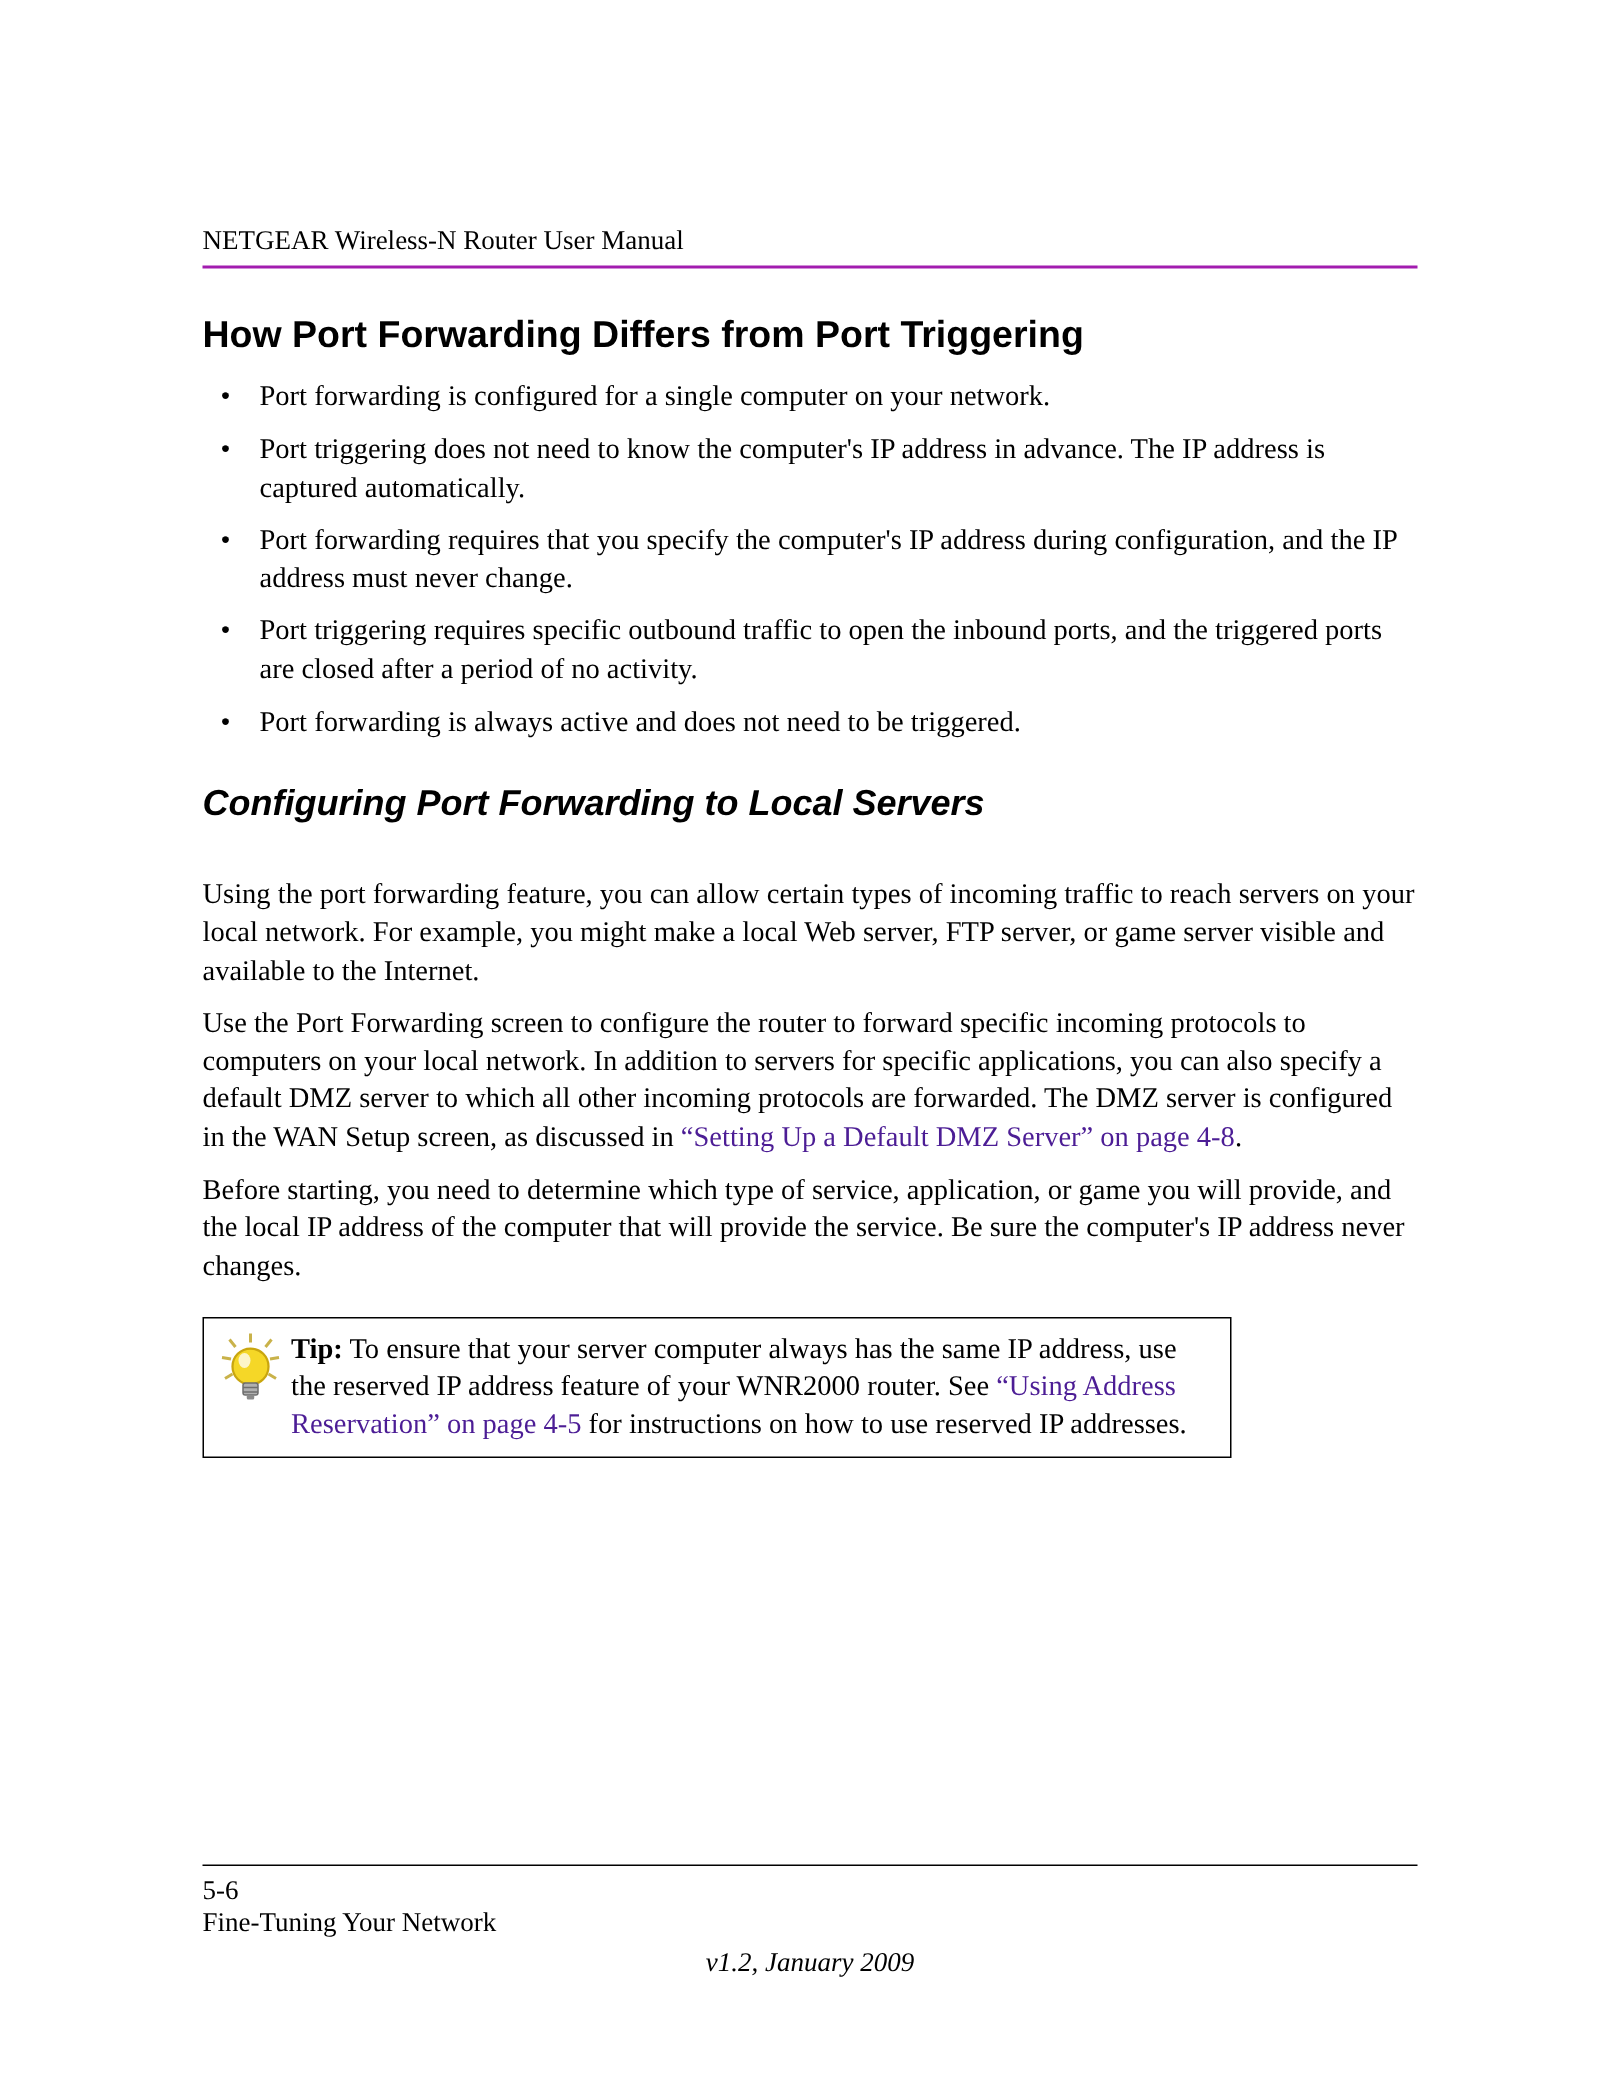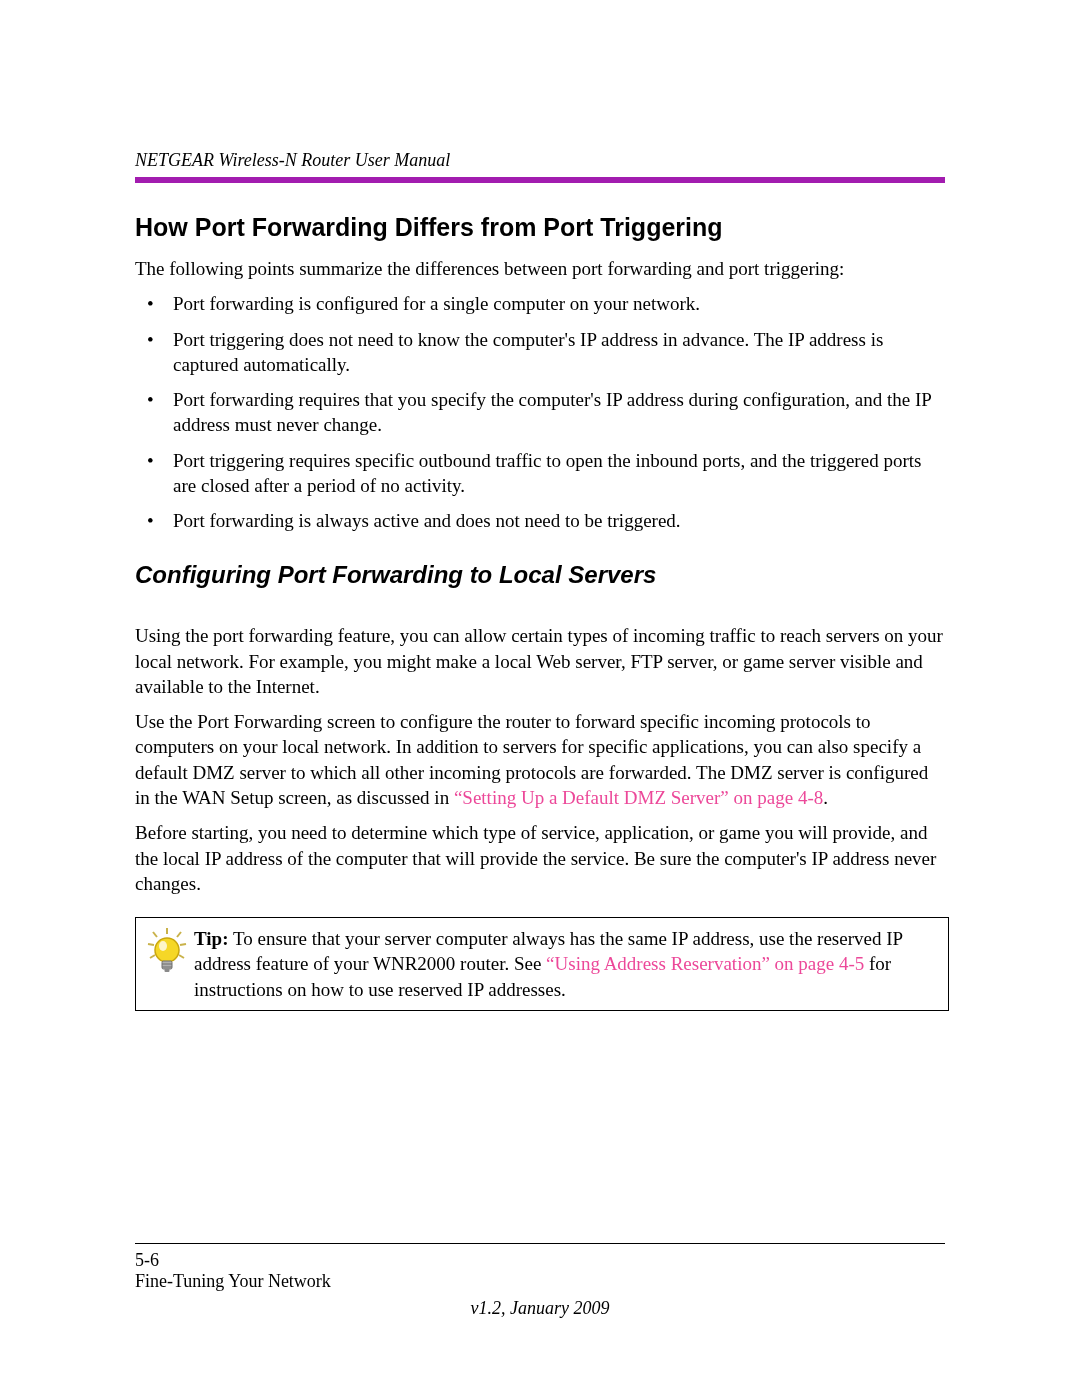--- a/index.html
+++ b/index.html
@@ -11,24 +11,23 @@
       width: 1080px;
       height: 1397px;
       position: relative;
       box-sizing: border-box;
     }
     .page {
       padding: 150px 135px 0 135px;
       box-sizing: border-box;
     }
     .running-header {
-      font-style: italic;
       font-size: 18px;
       padding-bottom: 6px;
-      border-bottom: 6px solid #a21caf;
+      border-bottom: 2px solid #a21caf;
       margin-bottom: 30px;
     }
     h2.section-heading {
       font-family: Arial, Helvetica, sans-serif;
       font-weight: bold;
       font-size: 25px;
       margin: 0 0 14px 0;
     }
     p {
       font-size: 19px;
@@ -55,30 +54,30 @@
       font-size: 19px;
     }
     h1.chapter-heading {
       font-family: Arial, Helvetica, sans-serif;
       font-weight: bold;
       font-size: 24px;
       margin: 28px 0 34px 0;
       font-style: italic;
     }
     a.doc-link {
-      color: #ec4899;
+      color: #4c1d95;
       text-decoration: none;
     }
     .tip-box {
       border: 1px solid #000;
       margin-top: 21px;
       display: flex;
       align-items: flex-start;
       box-sizing: border-box;
-      width: 814px;
+      width: 686px;
     }
     .tip-icon {
       width: 58px;
       display: flex;
       align-items: center;
       justify-content: center;
       padding: 8px 0 8px 4px;
       box-sizing: border-box;
     }
     .tip-icon svg { display: block; }
@@ -115,21 +114,20 @@
     }
   </style>
 </head>
 <body>
 
 <div class="page">
   <div class="running-header">NETGEAR Wireless-N Router User Manual</div>
 
   <h2 class="section-heading">How Port Forwarding Differs from Port Triggering</h2>
 
-  <p>The following points summarize the differences between port forwarding and port triggering:</p>
 
   <ul class="bullets">
     <li>Port forwarding is configured for a single computer on your network.</li>
     <li>Port triggering does not need to know the computer's IP address in advance. The IP address is captured automatically.</li>
     <li>Port forwarding requires that you specify the computer's IP address during configuration, and the IP address must never change.</li>
     <li>Port triggering requires specific outbound traffic to open the inbound ports, and the triggered ports are closed after a period of no activity.</li>
     <li>Port forwarding is always active and does not need to be triggered.</li>
   </ul>
 
   <h1 class="chapter-heading">Configuring Port Forwarding to Local Servers</h1>

